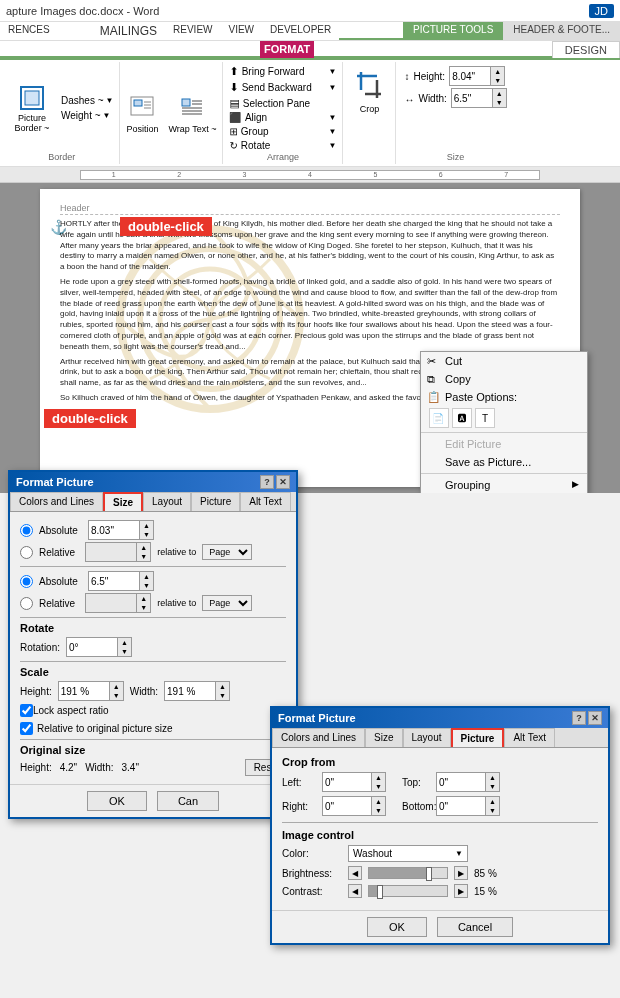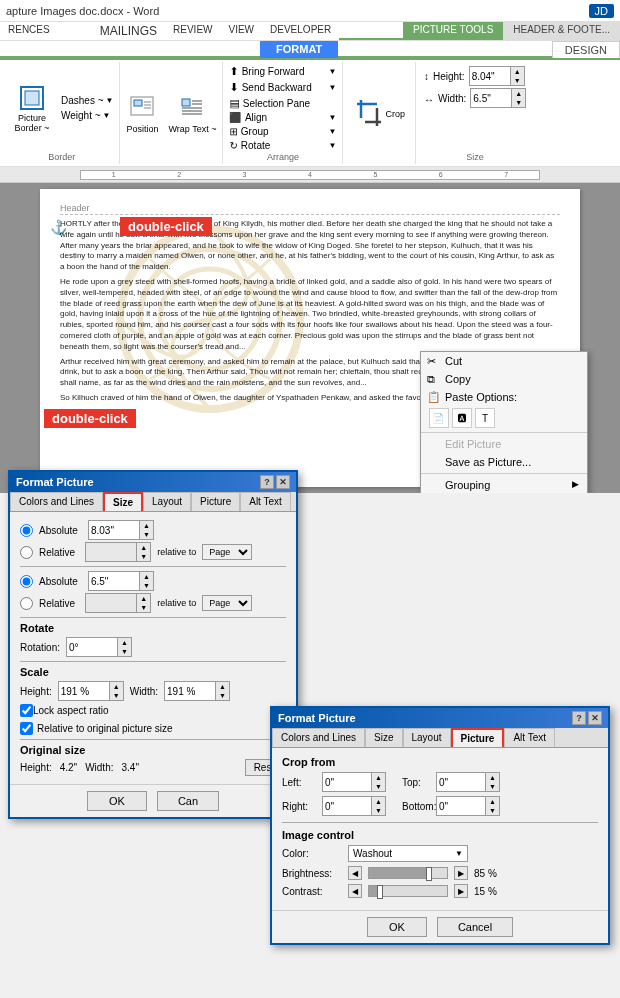--- a/index.html
+++ b/index.html
@@ -18,21 +18,21 @@
   <div style="padding:2px 8px; font-size:12px; color:#333; cursor:pointer;margin-left:34px;">MAILINGS</div>
   <div style="padding:2px 8px; font-size:10px; color:#333; cursor:pointer;">REVIEW</div>
   <div style="padding:2px 8px; font-size:10px; color:#333; cursor:pointer;">VIEW</div>
   <div style="padding:2px 8px; font-size:10px; color:#333; cursor:pointer;">DEVELOPER</div>
   <div style="flex:1; border-bottom:2px solid #70a868;"></div>
   <div style="background:#70a868; color:#fff; font-size:10px; padding:2px 10px; cursor:pointer; border:none;">PICTURE TOOLS</div>
   <div style="background:#ddd; color:#444; font-size:10px; padding:2px 10px; cursor:pointer;">HEADER &amp; FOOTE...</div>
 </div>
 <div style="display:flex; background:#fff; border-bottom:2px solid #70a868;">
   <div style="width:260px; border-bottom:2px solid #70a868;"></div>
-  <div style="background:#3b82f6; color:#fff; font-size:11px; font-weight:bold; padding:2px 16px; cursor:pointer; border:none;">FORMAT</div>
+  <div style="background:#be185d; color:#fff; font-size:11px; font-weight:bold; padding:2px 4px; cursor:pointer; border:none;">FORMAT</div>
   <div style="flex:1; border-bottom:2px solid #70a868;"></div>
   <div style="background:#fff; color:#444; font-size:11px; padding:2px 12px; cursor:pointer; border:1px solid #ccc; border-bottom:none;">DESIGN</div>
 </div>
 
 <div style="display:flex; background:#fff; padding:2px 4px; border-bottom:1px solid #ddd; min-height:76px; align-items:stretch;">
 
   <div style="display:flex; flex-direction:column; align-items:center; border-right:1px solid #e0e0e0; padding:2px 4px 0 4px; min-width:90px;">
     <div style="display:flex; gap:3px; flex:1; align-items:center;">
 
       <div style="display:flex; flex-direction:column; align-items:center; padding:3px; cursor:pointer; border:1px solid transparent; min-width:42px;" title="Picture Border">
@@ -120,21 +120,21 @@
       <div style="display:flex; align-items:center; gap:3px; padding:1px 2px; cursor:pointer; font-size:10px;">
         <span>↻</span>
         <span>Rotate</span>
         <span style="font-size:8px; margin-left:auto;">▼</span>
       </div>
     </div>
     <div style="font-size:9px; color:#666; text-align:center; padding-bottom:2px;">Arrange</div>
   </div>
 
   <div style="display:flex; flex-direction:column; align-items:center; border-right:1px solid #e0e0e0; padding:2px 6px 0 6px;">
-    <div style="display:flex; flex-direction:row; align-items:center; padding:3px; cursor:pointer; border:1px solid transparent; flex:1;">
+    <div style="display:flex; flex-direction:column; align-items:center; padding:3px; cursor:pointer; border:1px solid transparent; flex:1;">
       <div style="width:32px; height:36px; display:flex; align-items:center; justify-content:center;">
         <svg width="28" height="32" viewBox="0 0 28 32">
           <line x1="6" y1="2" x2="6" y2="20" stroke="#1a6fb5" stroke-width="2.5"></line>
           <line x1="2" y1="6" x2="22" y2="6" stroke="#1a6fb5" stroke-width="2.5"></line>
           <line x1="22" y1="10" x2="22" y2="28" stroke="#444" stroke-width="2.5"></line>
           <line x1="10" y1="24" x2="26" y2="24" stroke="#444" stroke-width="2.5"></line>
         </svg>
       </div>
       <div style="font-size:9px;">Crop</div>
     </div>

